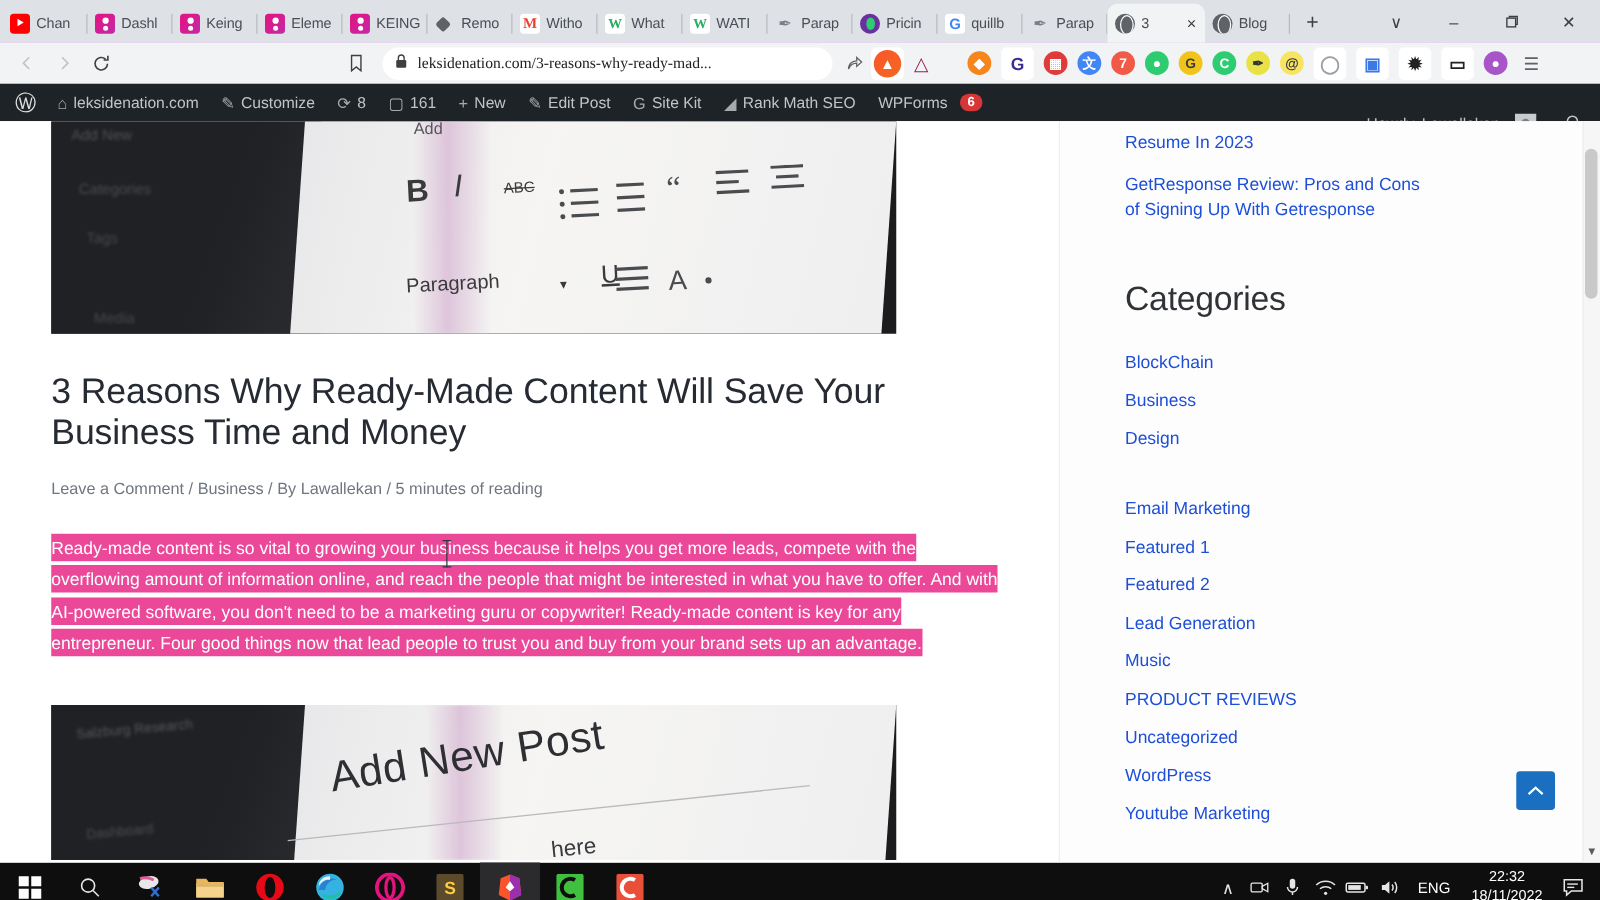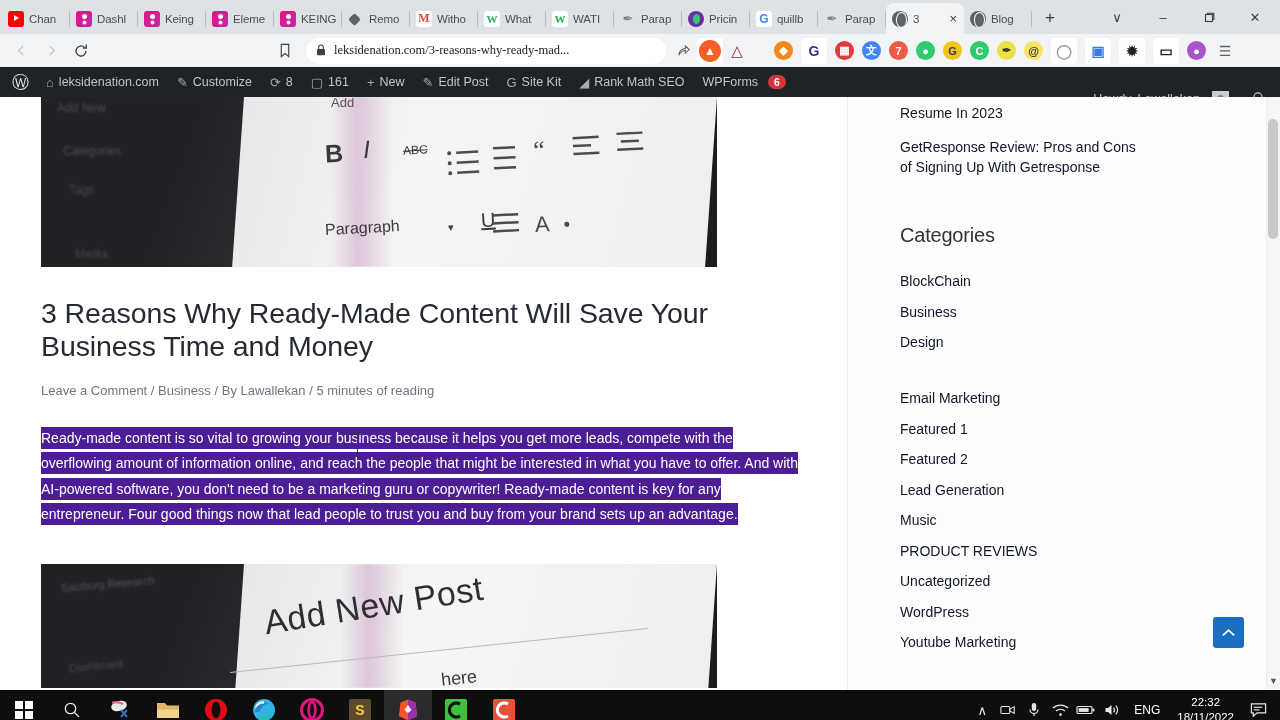--- a/index.html
+++ b/index.html
@@ -137,36 +137,36 @@
   .ph-dim { color:#55565a; }
 
   .article { padding: 0 41px; }
   #post-title { font-size: 28.5px; line-height: 1.17; color: #262b33;
     font-weight: 400; margin-top: 30px; letter-spacing: -.1px;
     font-family: "Liberation Sans", sans-serif; }
   #post-meta { margin-top: 19px; font-size: 13px; color: #6f7680; }
   #post-meta span { color: #6f7680; }
   #intro-wrap { margin-top: 28px; }
   #intro-para { font-size: 14px; line-height: 25.6px; color: #ffffff; }
-  #intro-para .hl { background: #4c1d95; color:#fff;
+  #intro-para .hl { background: #ec4899; color:#fff;
     box-decoration-break: clone; -webkit-box-decoration-break: clone;
     padding: 3px 0; }
 
   
   #text-caret { position: absolute; left: 357px; top: 335px; width: 1px;
     height: 22px; background: #33373c; }
   #text-caret::before, #text-caret::after { content:""; position:absolute;
     left:-3px; width:7px; height:1px; background:#33373c;}
   #text-caret::before { top:0; } #text-caret::after { bottom:0; }
 
   
-  .sb-link { display: block; font-size: 14px; color: #0f172a;
+  .sb-link { display: block; font-size: 14px; color: #1d4ed8;
     line-height: 20px; margin-bottom: 0; }
   #recent-list a { margin-bottom: 12px; }
-  #sidebar-title { font-size: 20px; color: #2f3337; font-weight: 400;
+  #sidebar-title { font-size: 27px; color: #2f3337; font-weight: 400;
     margin-top: 47px; margin-bottom: 24px; letter-spacing:-.2px; }
   #cat-list a { margin-bottom: 10.5px; }
   #cat-list { margin-bottom: 0; }
 
   
   #back-to-top { position: absolute; right: 36px; bottom: 42px; width: 31px;
     height: 31px; background: #1a6fc0; display: flex; align-items: center;
     justify-content: center; border-radius: 3px; }
   #back-to-top svg { display:block; }
 

